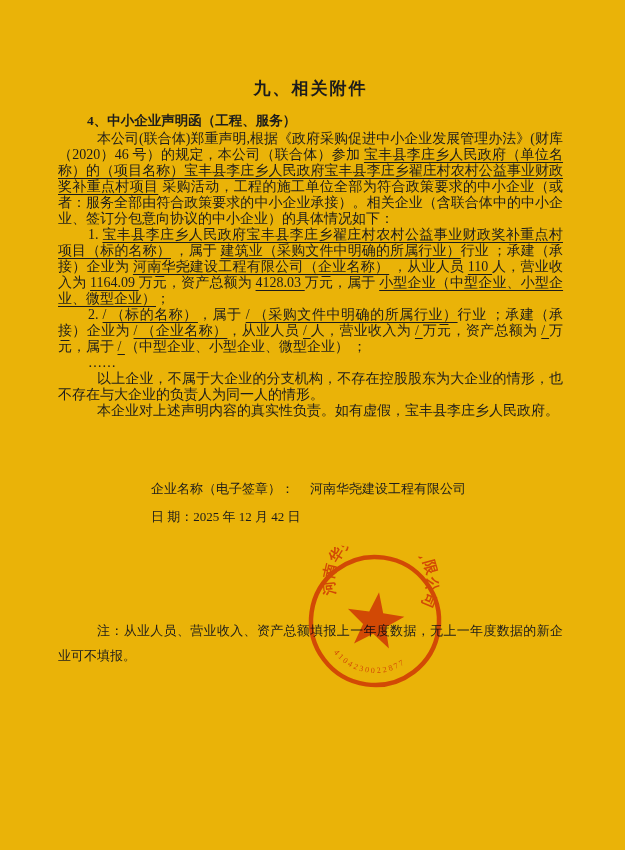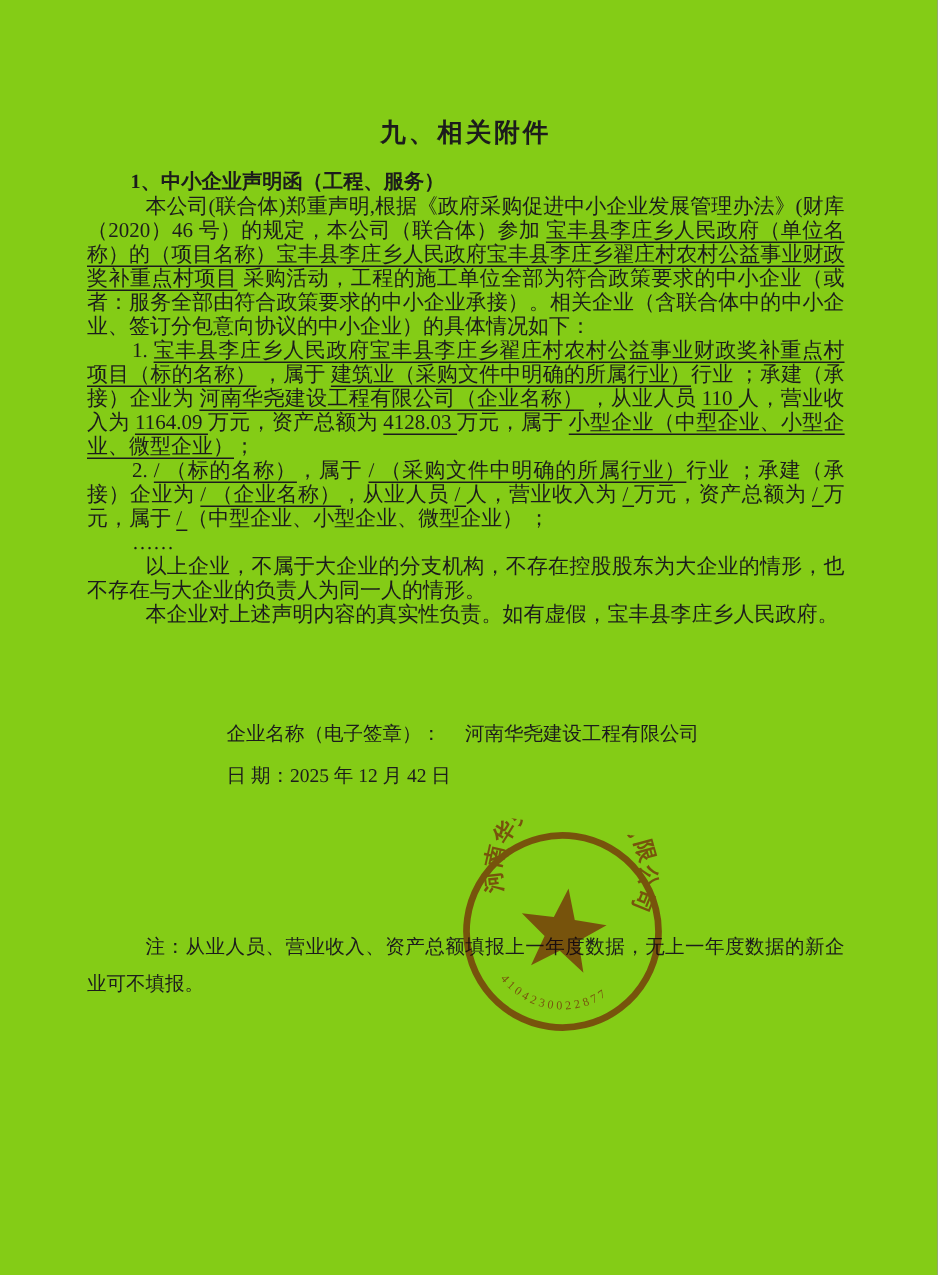--- a/index.html
+++ b/index.html
@@ -1,20 +1,20 @@
 <!DOCTYPE html>
 <html><head>
 <meta charset="utf-8">
 <style>
   html,body{margin:0;padding:0;background:#888;}
   .page{
     position:relative;
     width:625px;height:850px;
     margin:0 auto;
-    background:#84cc16;
+    background:#eab308;
     font-family:"Liberation Serif","DejaVu Serif",serif;
     color:#1c1c1c;
     box-sizing:border-box;
     padding:78px 62px 0 58px;
     overflow:hidden;
   }
   .doc-title{
     text-align:center;
     font-size:17px;
     font-weight:bold;
@@ -63,21 +63,21 @@
     pointer-events:none;
   }
 </style>
 </head>
 <body>
 
 <div class="page">
 
   <h1 class="doc-title">九、相关附件</h1>
 
-  <h2 class="section-heading">1、中小企业声明函（工程、服务）</h2>
+  <h2 class="section-heading">4、中小企业声明函（工程、服务）</h2>
 
   <div class="body-text">
       <div class="para indent"><span>本公司(联合体)郑重声明,根据《政府采购促进中小企业发展管理办法》(财库（2020）46 号）的规定，本公司（联合体）参加 </span><span class="u">宝丰县李庄乡人民政府（单位名称）的（项目名称）宝丰县李庄乡人民政府宝丰县李庄乡翟庄村农村公益事业财政奖补重点村项目</span><span> 采购活动，工程的施工单位全部为符合政策要求的中小企业（或者：服务全部由符合政策要求的中小企业承接）。相关企业（含联合体中的中小企业、签订分包意向协议的中小企业）的具体情况如下：</span></div>
       <div class="para item"><span>1. </span><span class="u">宝丰县李庄乡人民政府宝丰县李庄乡翟庄村农村公益事业财政奖补重点村项目（标的名称）</span><span> ，属于 </span><span class="u">建筑业（采购文件中明确的所属行业）</span><span>行业 ；承建（承接）企业为 </span><span class="u">河南华尧建设工程有限公司（企业名称）</span><span> ，从业人员 </span><span class="u"> 110 </span><span> 人，营业收入为 </span><span class="u"> 1164.09 </span><span> 万元，资产总额为 </span><span class="u"> 4128.03 </span><span> 万元，属于 </span><span class="u"> 小型企业（中型企业、小型企业、微型企业）</span><span>；</span></div>
       <div class="para item"><span>2. </span><span class="u"> / （标的名称）</span><span>，属于 </span><span class="u"> / （采购文件中明确的所属行业）</span><span>行业 ；承建（承接）企业为 </span><span class="u"> / （企业名称）</span><span>，从业人员 </span><span class="u"> / </span><span> 人，营业收入为 </span><span class="u"> / </span><span> 万元，资产总额为 </span><span class="u"> / </span><span> 万元，属于 </span><span class="u"> / </span><span> （中型企业、小型企业、微型企业） ；</span></div>
       <div class="para item"><span>……</span></div>
       <div class="para indent"><span>以上企业，不属于大企业的分支机构，不存在控股股东为大企业的情形，也不存在与大企业的负责人为同一人的情形。</span></div>
       <div class="para indent"><span>本企业对上述声明内容的真实性负责。如有虚假，宝丰县李庄乡人民政府。</span></div>
     </div>
 

